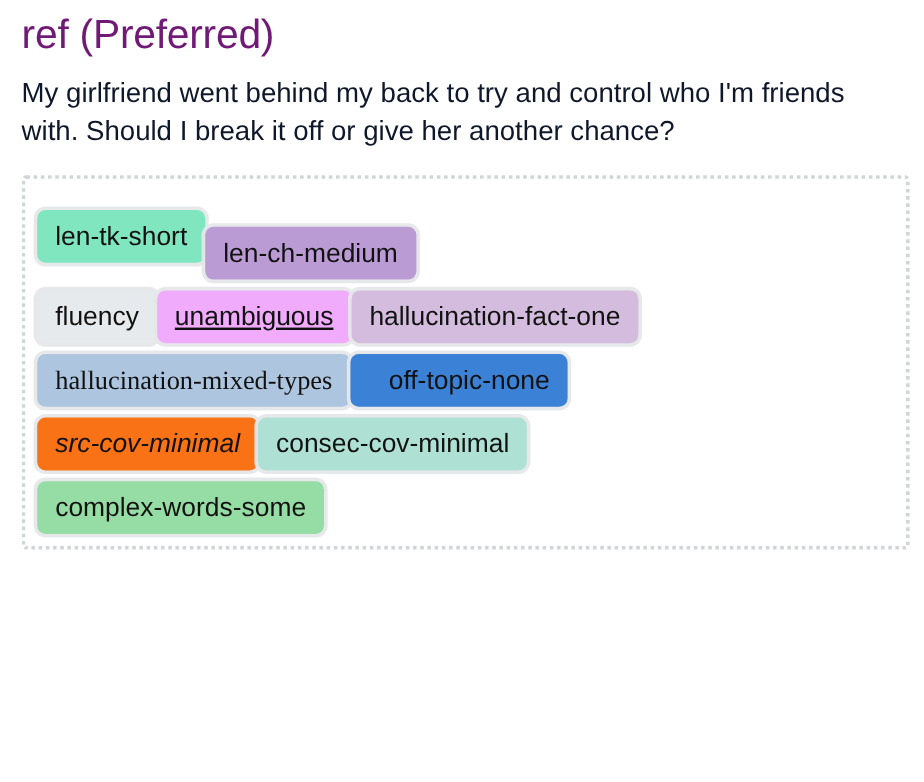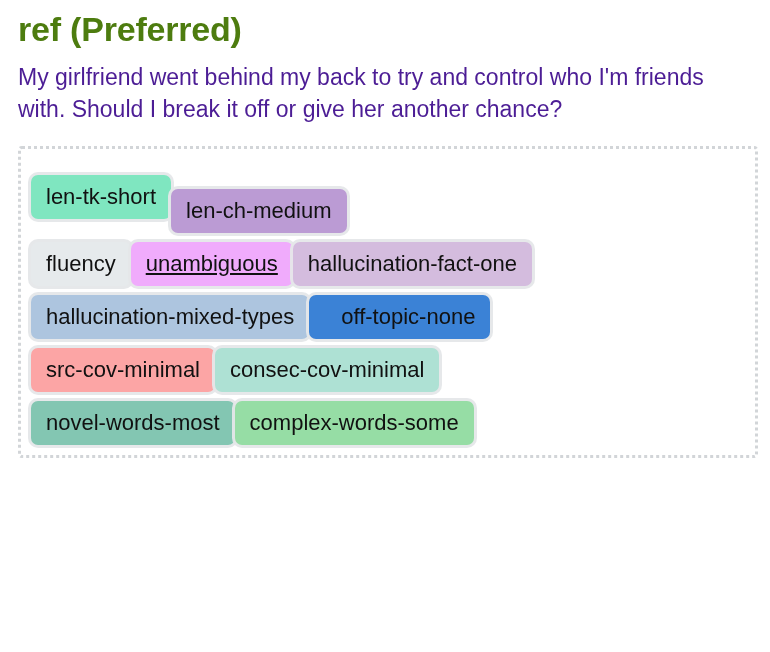--- a/index.html
+++ b/index.html
@@ -13,32 +13,32 @@
     font-family: "Liberation Sans", sans-serif;
     color: #1a1a1a;
     overflow: hidden;
   }
   .page {
     padding: 8px 16px 0 18px;
     box-sizing: border-box;
   }
   .title {
     font-size: 34px;
-    font-weight: 700;
+    font-weight: 400;
     line-height: 1.25;
     margin: 0 0 10px 0;
     letter-spacing: -0.2px;
-    color: #4d7c0f;
+    color: #701a75;
   }
   .prompt {
     font-size: 23px;
     font-weight: 400;
     line-height: 1.42;
     margin: 4px 0 20px 0;
-    color: #4c1d95;
+    color: #0f172a;
     max-width: 740px;
   }
   .tag-container {
     border: 3px dotted #d2d5d8;
     border-radius: 4px;
     padding: 12px 10px 10px 10px;
     margin: 0 16px 0 0;
     box-sizing: border-box;
     width: 740px;
     background: #ffffff;
@@ -81,27 +81,26 @@
         <div class="tag-row">
           <span class="tag" style="background: rgb(127, 230, 192);">len-tk-short</span>
           <span class="tag" style="background: rgb(187, 155, 212); margin-top: 28px;">len-ch-medium</span>
         </div>
         <div class="tag-row">
           <span class="tag" style="background: rgb(230, 234, 236);">fluency</span>
           <span class="tag" style="background: #f0abfc; text-decoration: underline;">unambiguous</span>
           <span class="tag" style="background: rgb(212, 188, 222);">hallucination-fact-one</span>
         </div>
         <div class="tag-row">
-          <span class="tag" style="background: rgb(173, 197, 223);">hallucination-mixed-types</span>
+          <span class="tag" style="background: rgb(173, 197, 223); font-family: Liberation Serif, serif;">hallucination-mixed-types</span>
           <span class="tag" style="background: rgb(59, 130, 214); padding-left: 32px;">off-topic-none</span>
         </div>
         <div class="tag-row">
-          <span class="tag" style="background: #fca5a5;">src-cov-minimal</span>
+          <span class="tag" style="background: #f97316; font-style: italic;">src-cov-minimal</span>
           <span class="tag" style="background: rgb(174, 225, 212);">consec-cov-minimal</span>
         </div>
         <div class="tag-row">
-          <span class="tag" style="background: rgb(131, 198, 178);">novel-words-most</span>
           <span class="tag" style="background: rgb(150, 221, 165);">complex-words-some</span>
         </div>
       </div>
   </div>
 
 </div>
 
 </body></html>

